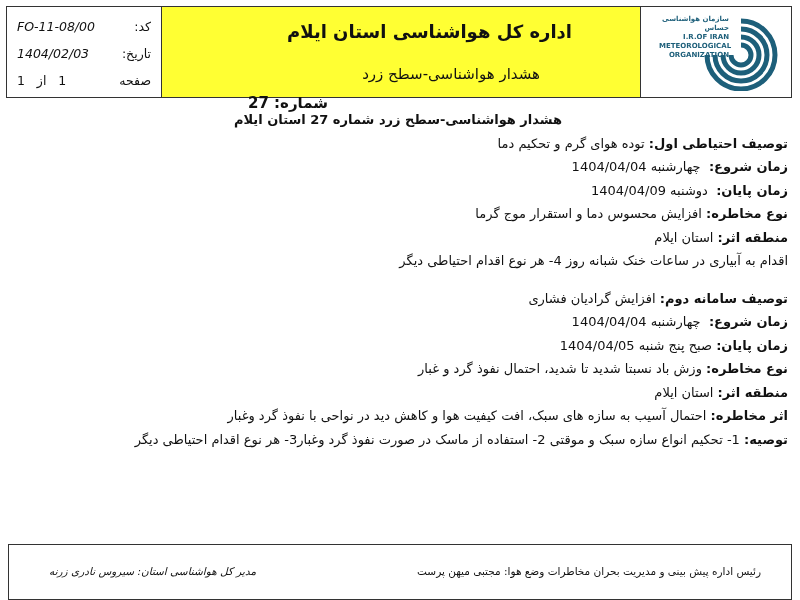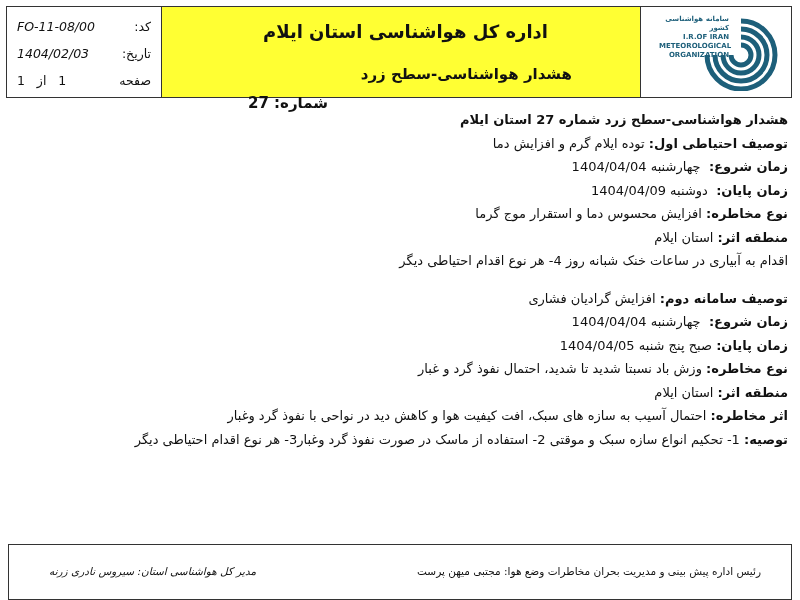--- a/index.html
+++ b/index.html
@@ -2,28 +2,28 @@
 <html><head>
 <meta charset="utf-8">
 <style>
   html,body{margin:0;padding:0;}
   body{width:800px;height:600px;background:#fff;font-family:"DejaVu Sans",sans-serif;color:#111;position:relative;overflow:hidden;}
   .header{position:absolute;left:6px;top:6px;width:786px;height:92px;border:1.5px solid #333;display:flex;direction:ltr;box-sizing:border-box;}
   .meta{width:155px;border-right:1.5px solid #333;direction:rtl;padding:6px 10px 0 10px;box-sizing:border-box;font-size:12.5px;}
   .meta .row{display:flex;justify-content:space-between;height:27px;align-items:center;}
   .meta .val{direction:ltr;font-style:italic;}
   .center{flex:1;background:#ffff33;border-right:1.5px solid #333;direction:rtl;position:relative;}
-  .title{position:absolute;right:92px;top:14px;font-size:18px;font-weight:bold;}
-  .subtitle{position:absolute;right:68px;top:58px;font-size:15px;font-weight:bold;}
+  .title{position:absolute;right:68px;top:14px;font-size:18px;font-weight:bold;}
+  .subtitle{position:absolute;right:100px;top:58px;font-size:15px;font-weight:normal;}
   .number{position:absolute;left:86px;top:58px;font-size:15px;font-weight:bold;margin-top:29px;}
   .logo{width:150px;position:relative;}
   .logo-text{position:absolute;left:18px;top:8px;font-size:7px;color:#1d5f7a;line-height:9px;text-align:right;width:70px;font-weight:bold;}
   .logo svg{position:absolute;right:10px;top:8px;}
   .content{position:absolute;right:12px;top:108px;width:780px;direction:rtl;font-size:13px;line-height:23.5px;}
-  .content .b{font-weight:bold;}
+  .content .b{font-weight:bold;text-align:center;}
   .content .line{white-space:nowrap;}
   .gap{height:14px;}
   .footer{position:absolute;left:8px;top:544px;width:784px;height:56px;border:1.5px solid #333;box-sizing:border-box;direction:rtl;font-size:10.5px;}
   .sig1{position:absolute;right:30px;top:20px;}
   .sig2{position:absolute;left:40px;top:20px;font-style:italic;}
 </style>
 </head>
 <body>
 
 <div class="header">
@@ -41,40 +41,40 @@
       <span style="white-space:pre">1   از   1</span>
     </div>
   </div>
   <div class="center">
     <div class="title">اداره کل هواشناسی استان ایلام</div>
     <div class="subtitle">هشدار هواشناسی-سطح زرد</div>
     <div class="number">شماره: 27</div>
   </div>
   <div class="logo">
     <div class="logo-text">
-      <div>سامانه هواشناسی کشور</div>
+      <div>سازمان هواشناسی حساس</div>
       <div>I.R.OF IRAN</div>
       <div>METEOROLOGICAL</div>
       <div>ORGANIZATION</div>
     </div>
     <svg width="80" height="76" viewBox="0 0 80 76">
       <g fill="none" stroke="#1d5f7a" stroke-width="5">
         <path d="M40 6 A34 34 0 1 1 6 40"></path>
         <path d="M40 14 A26 26 0 1 1 14 40"></path>
         <path d="M40 22 A18 18 0 1 1 22 40"></path>
         <path d="M40 30 A10 10 0 1 1 30 40"></path>
       </g>
     </svg>
   </div>
 </div>
 
 <div class="content">
   <div class="line b">هشدار هواشناسی-سطح زرد شماره 27 استان ایلام</div>
 
-  <div class="line"><span class="b">توصیف احتیاطی اول:</span><span> توده ایلام گرم و افزایش دما</span></div>
+  <div class="line"><span class="b">توصیف احتیاطی اول:</span><span> توده هوای گرم و تحکیم دما</span></div>
   <div class="line"><span class="b">زمان شروع:</span><span style="white-space:pre">  چهارشنبه 1404/04/04</span></div>
   <div class="line"><span class="b">زمان پایان:</span><span style="white-space:pre">  دوشنبه 1404/04/09</span></div>
   <div class="line"><span class="b">نوع مخاطره:</span><span> افزایش محسوس دما و استقرار موج گرما</span></div>
   <div class="line"><span class="b">منطقه اثر:</span><span> استان ایلام</span></div>
   <div class="line">اقدام به آبیاری در ساعات خنک شبانه روز 4- هر نوع اقدام احتیاطی دیگر</div>
 
   <div class="gap"></div>
 
   <div class="line"><span class="b">توصیف سامانه دوم:</span><span> افزایش گرادیان فشاری</span></div>
   <div class="line"><span class="b">زمان شروع:</span><span style="white-space:pre">  چهارشنبه 1404/04/04</span></div>

